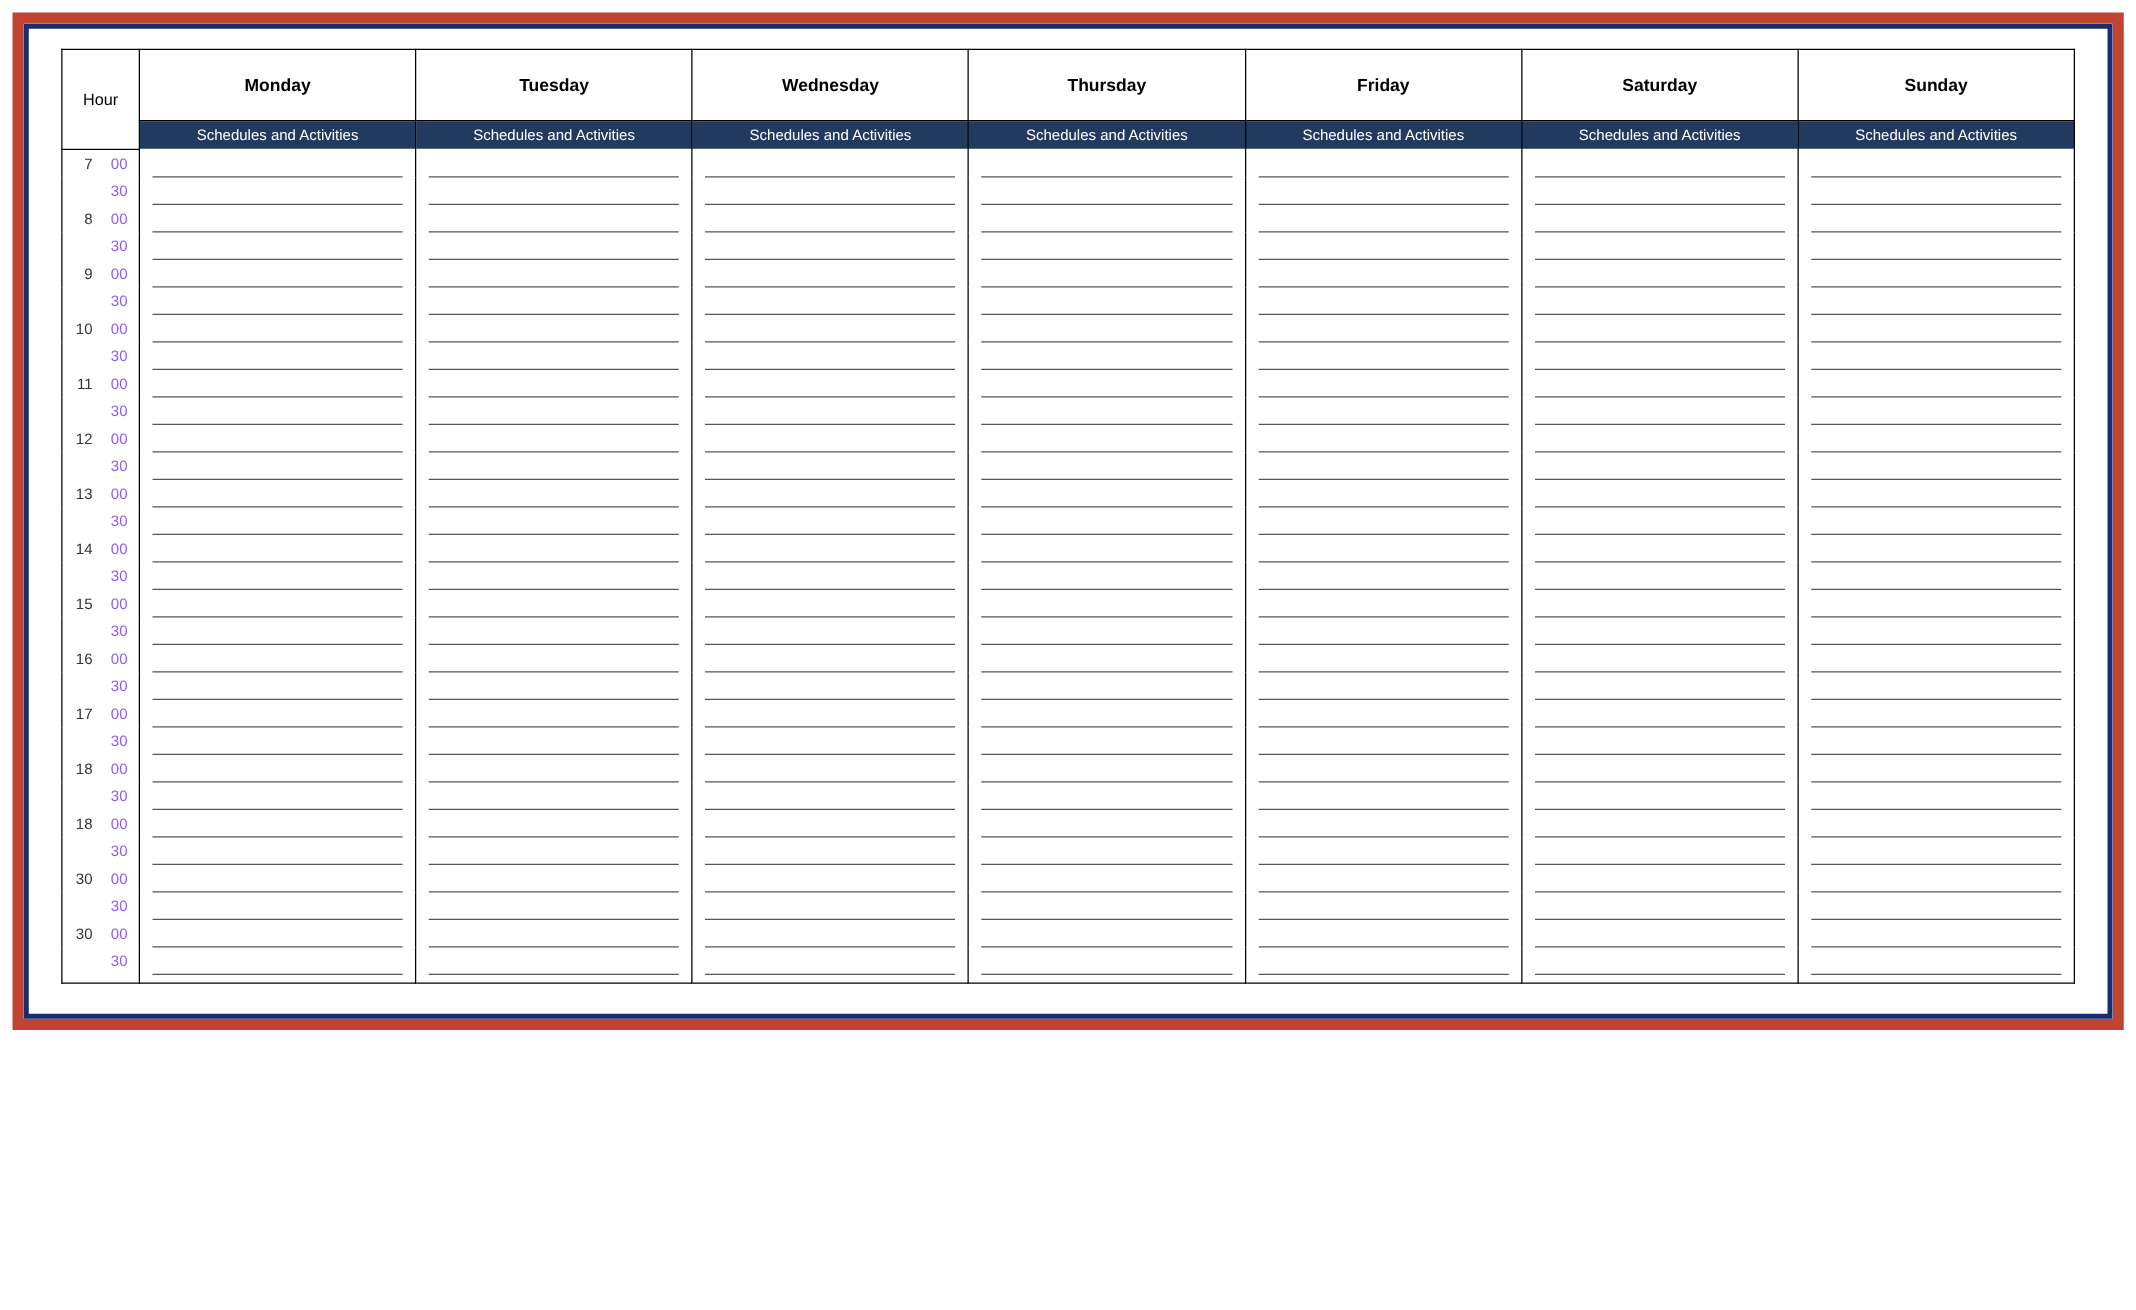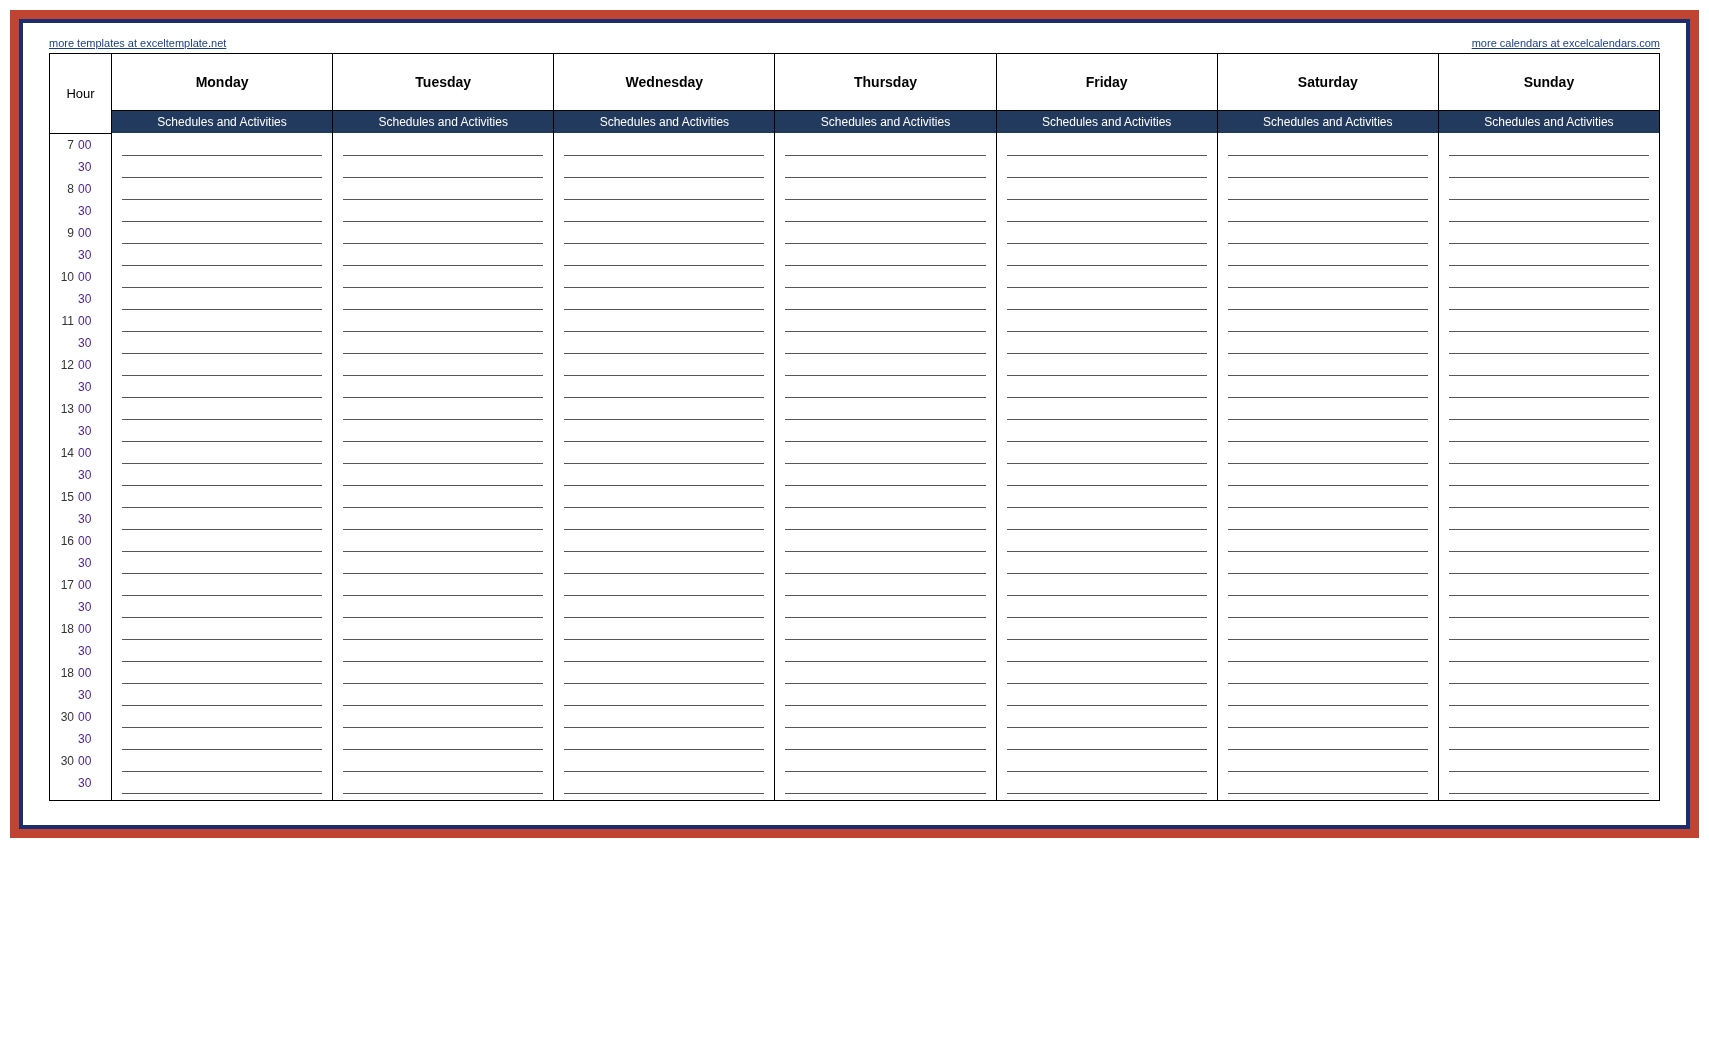--- a/index.html
+++ b/index.html
@@ -95,23 +95,23 @@
     }
     .hour-num {
       flex: 1;
       text-align: right;
       font-size: 12px;
       color: #333;
       padding-right: 4px;
     }
     .min-num {
       flex: 1;
-      text-align: left;
+      text-align: right;
       font-size: 12px;
-      color: #4c1d95;
+      color: #8b5cf6;
       padding-right: 9px;
     }
     .slot-cell {
       border-left: 1px solid #000;
       border-right: 1px solid #000;
       border-top: none;
       border-bottom: none;
       padding: 0 10px;
       height: 22px;
       vertical-align: bottom;
@@ -125,24 +125,20 @@
       padding-bottom: 6px;
     }
   </style>
 </head>
 <body>
 
 <div class="outer-frame">
   <div class="inner-frame">
 
 
-    <div class="subheader-row">
-      <span class="link-text">more templates at exceltemplate.net</span>
-      <span class="link-text">more calendars at excelcalendars.com</span>
-    </div>
 
     <table class="calendar-table">
       <thead>
         <tr>
           <th class="hour-header" rowspan="2">Hour</th>
           <th class="day-header">Monday</th>
           <th class="day-header">Tuesday</th>
           <th class="day-header">Wednesday</th>
           <th class="day-header">Thursday</th>
           <th class="day-header">Friday</th>

